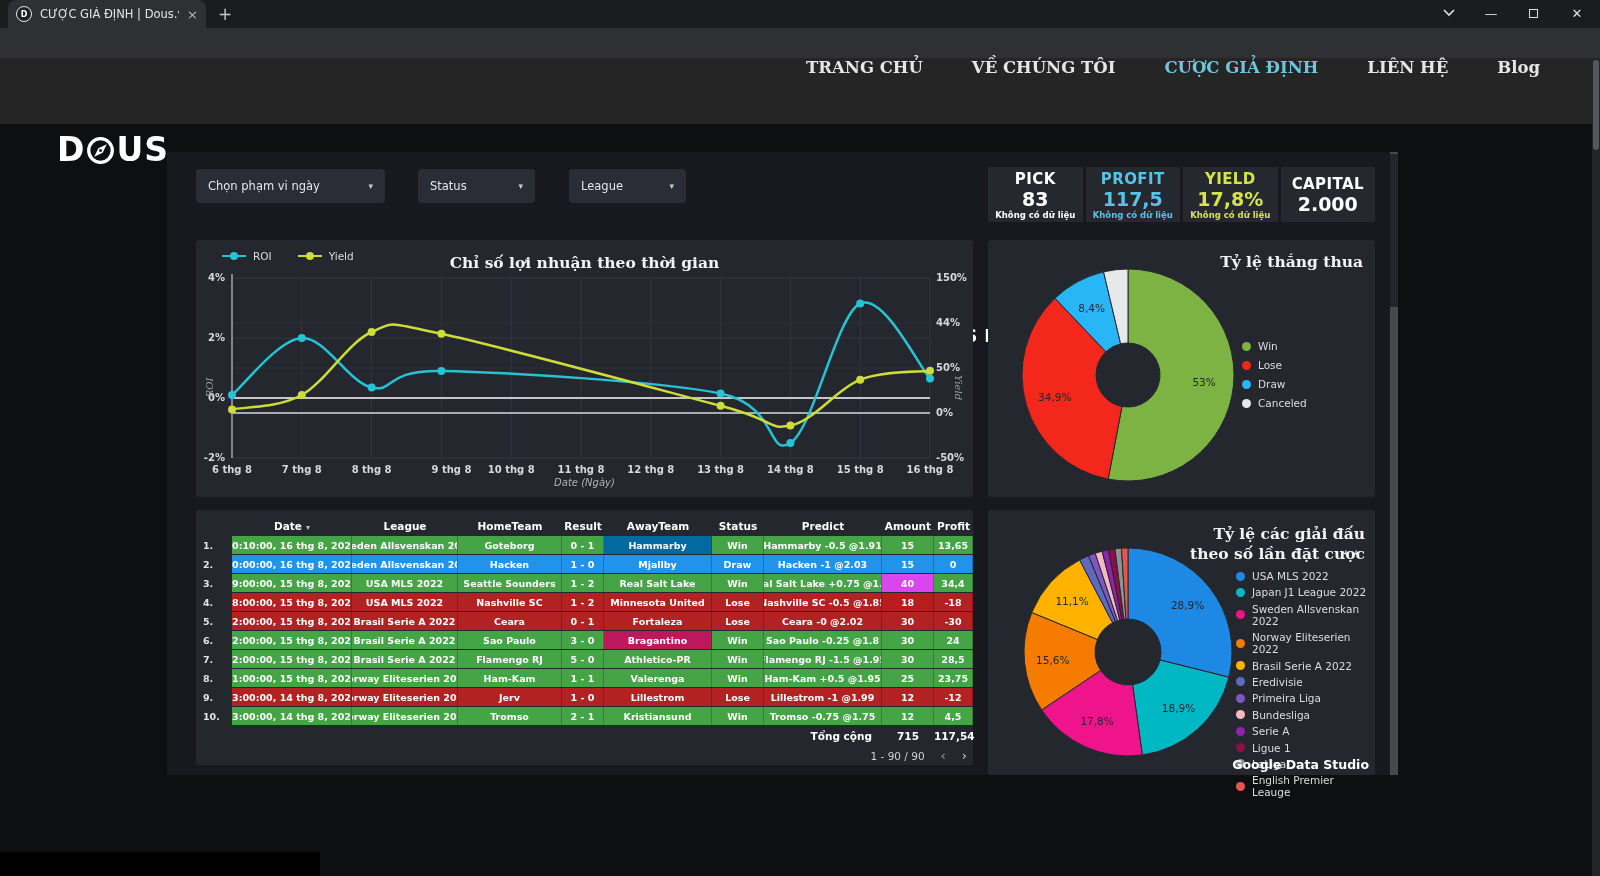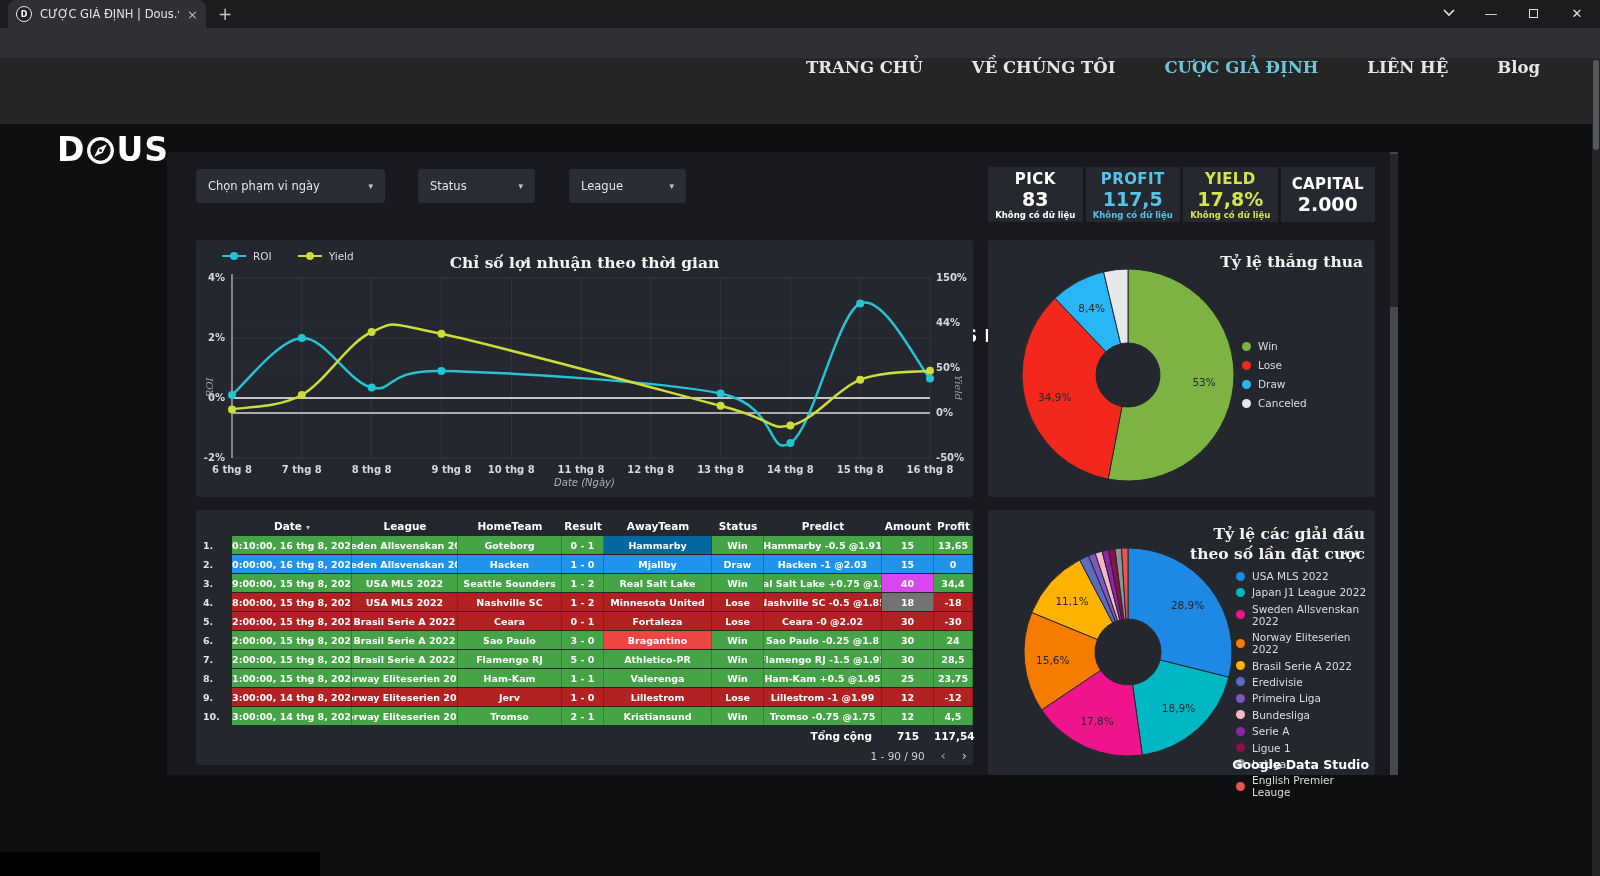--- a/index.html
+++ b/index.html
@@ -370,42 +370,42 @@
         </div>
         <div class="trow">
           <div class="cell num" style="width: 36px;">4.</div>
           <div class="cell" style="width: 120px; background: rgb(178, 34, 34);">08:00:00, 15 thg 8, 2022</div>
           <div class="cell" style="width: 106px; background: rgb(178, 34, 34);">USA MLS 2022</div>
           <div class="cell" style="width: 104px; background: rgb(178, 34, 34);">Nashville SC</div>
           <div class="cell" style="width: 42px; background: rgb(178, 34, 34);">1 - 2</div>
           <div class="cell" style="width: 108px; background: rgb(178, 34, 34);">Minnesota United</div>
           <div class="cell" style="width: 52px; background: rgb(178, 34, 34);">Lose</div>
           <div class="cell" style="width: 118px; background: rgb(178, 34, 34);">Nashville SC -0.5 @1.85</div>
-          <div class="cell" style="width: 52px; background: #737373;">18</div>
+          <div class="cell" style="width: 52px; background: #b91c1c;">18</div>
           <div class="cell" style="width: 39px; background: rgb(178, 34, 34);">-18</div>
         </div>
         <div class="trow">
           <div class="cell num" style="width: 36px;">5.</div>
           <div class="cell" style="width: 120px; background: rgb(178, 34, 34);">02:00:00, 15 thg 8, 2022</div>
           <div class="cell" style="width: 106px; background: rgb(178, 34, 34);">Brasil Serie A 2022</div>
           <div class="cell" style="width: 104px; background: rgb(178, 34, 34);">Ceara</div>
           <div class="cell" style="width: 42px; background: rgb(178, 34, 34);">0 - 1</div>
           <div class="cell" style="width: 108px; background: rgb(178, 34, 34);">Fortaleza</div>
           <div class="cell" style="width: 52px; background: rgb(178, 34, 34);">Lose</div>
           <div class="cell" style="width: 118px; background: rgb(178, 34, 34);">Ceara -0 @2.02</div>
           <div class="cell" style="width: 52px; background: rgb(178, 34, 34);">30</div>
           <div class="cell" style="width: 39px; background: rgb(178, 34, 34);">-30</div>
         </div>
         <div class="trow">
           <div class="cell num" style="width: 36px;">6.</div>
           <div class="cell" style="width: 120px; background: rgb(68, 164, 70);">02:00:00, 15 thg 8, 2022</div>
           <div class="cell" style="width: 106px; background: rgb(68, 164, 70);">Brasil Serie A 2022</div>
           <div class="cell" style="width: 104px; background: rgb(68, 164, 70);">Sao Paulo</div>
           <div class="cell" style="width: 42px; background: rgb(68, 164, 70);">3 - 0</div>
-          <div class="cell" style="width: 108px; background: #ef4444;">Bragantino</div>
+          <div class="cell" style="width: 108px; background: #be185d;">Bragantino</div>
           <div class="cell" style="width: 52px; background: rgb(68, 164, 70);">Win</div>
           <div class="cell" style="width: 118px; background: rgb(68, 164, 70);">Sao Paulo -0.25 @1.8</div>
           <div class="cell" style="width: 52px; background: rgb(68, 164, 70);">30</div>
           <div class="cell" style="width: 39px; background: rgb(68, 164, 70);">24</div>
         </div>
         <div class="trow">
           <div class="cell num" style="width: 36px;">7.</div>
           <div class="cell" style="width: 120px; background: rgb(68, 164, 70);">02:00:00, 15 thg 8, 2022</div>
           <div class="cell" style="width: 106px; background: rgb(68, 164, 70);">Brasil Serie A 2022</div>
           <div class="cell" style="width: 104px; background: rgb(68, 164, 70);">Flamengo RJ</div>

